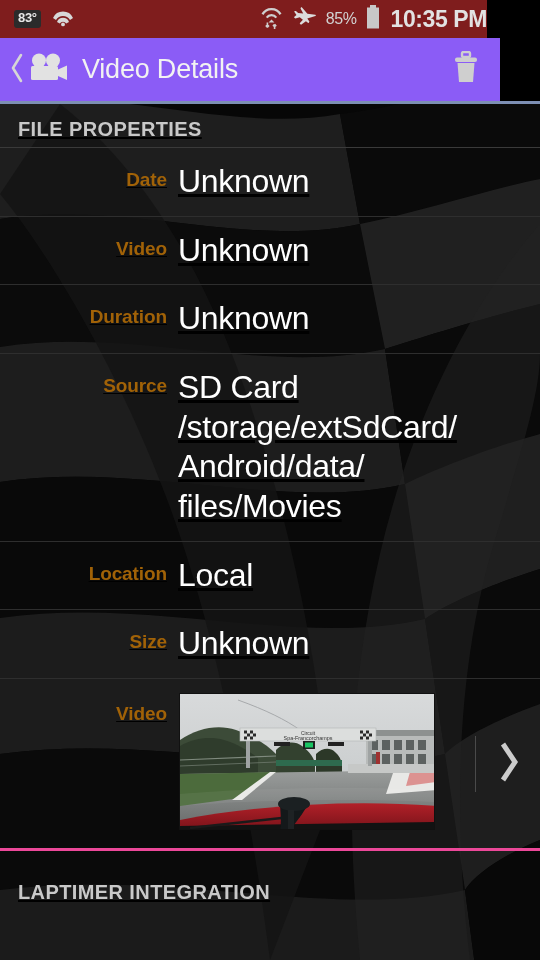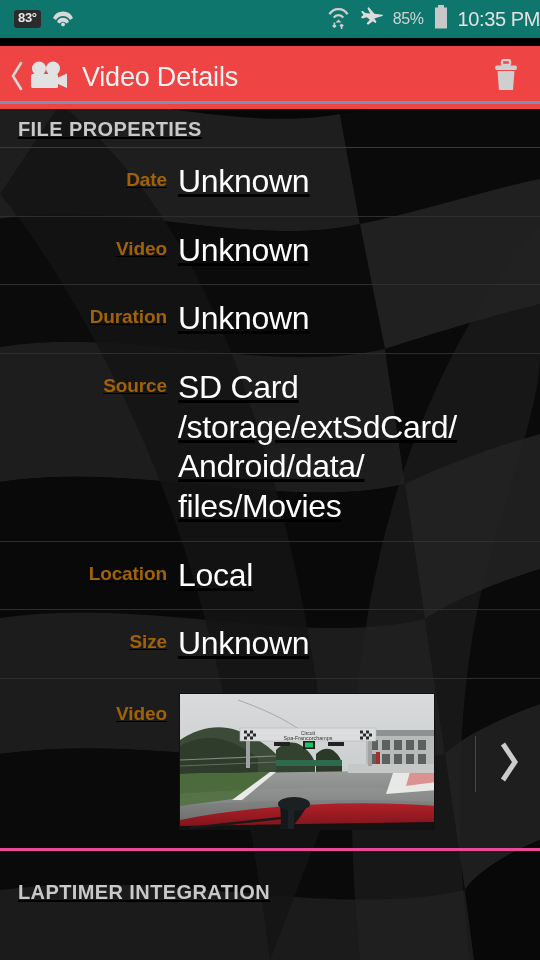--- a/index.html
+++ b/index.html
@@ -12,50 +12,51 @@
   #screen {
     position: relative;
     width: 540px; height: 960px;
     background: #000;
     overflow: hidden;
   }
 
   
   #statusbar {
     position: absolute; top: 0; left: 0;
-    width: 540px; height: 38px;
-    background: #0f766e;
+    width: 487px; height: 38px;
+    background: #7f1d1d;
     display: flex; align-items: center;
     z-index: 40;
   }
   #status-left { display: flex; align-items: center; gap: 10px; padding-left: 14px; }
   #status-right {
     margin-left: auto; display: flex; align-items: center;
     gap: 9px; 
   }
   .temp-badge {
     background: #2b2b2b; color: #e8e8e8;
     font-size: 13px; font-weight: bold;
     border-radius: 3px; padding: 1px 4px 2px 4px;
     line-height: 1.1; letter-spacing: -0.3px;
   }
   .sb-icon { display: block; }
   .batt-pct {
     color: #d2d2d2; font-size: 16px; letter-spacing: -0.4px;
   }
   #clock {
-    color: #e2e2e2; font-size: 20px; letter-spacing: -0.4px;
+    color: #e2e2e2; font-size: 23px; letter-spacing: -0.4px;
     line-height: 1;
+    font-weight: bold;
   }
 
   
   #actionbar {
-    position: absolute; top: 46px; left: 0;
-    width: 540px; height: 63px;
-    background: #ef4444;
+    position: absolute; top: 38px; left: 0;
+    width: 500px; height: 63px;
+    background: #8b5cf6;
     display: flex; align-items: center;
     z-index: 40;
   }
   #back-group {
     display: flex; align-items: center; gap: 2px;
     padding-left: 8px; height: 100%;
   }
   #title {
     color: #f2f2f2; font-size: 27px; margin-left: 11px;
     letter-spacing: -0.2px; white-space: nowrap;

